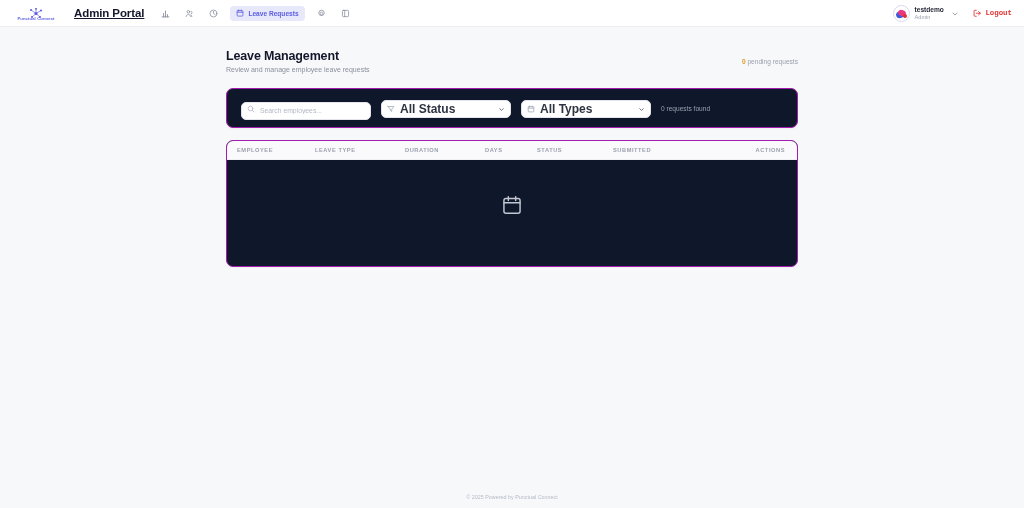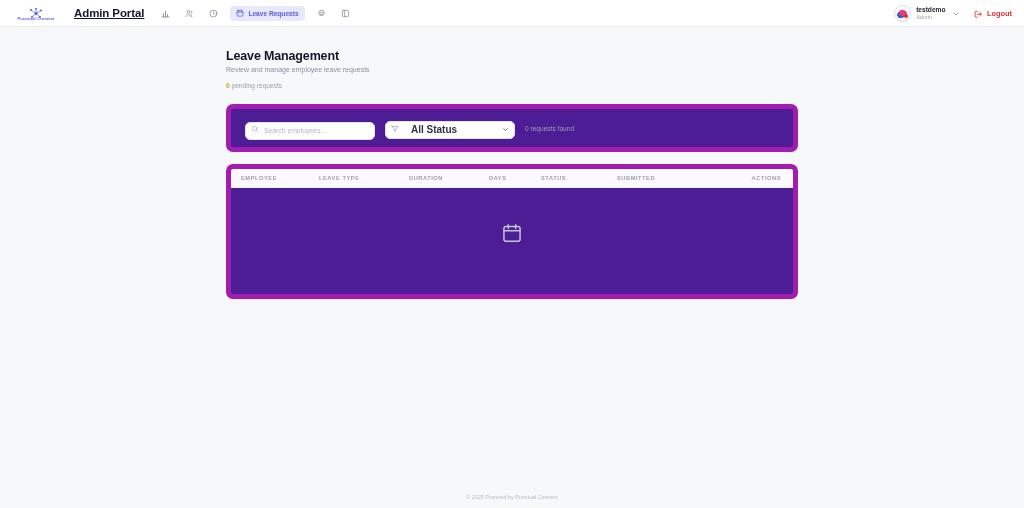--- a/index.html
+++ b/index.html
@@ -61,42 +61,41 @@
   }
   .avatar-a { width: 9px; height: 7px; background: #3b5bdb; left: 2px; top: 5px; transform: rotate(-18deg); }
   .avatar-b { width: 8px; height: 6px; background: #e8387f; left: 4px; top: 4px; transform: rotate(22deg); }
   .avatar-c { width: 4px; height: 4px; background: #e03131; left: 9px; top: 8px; }
   .user-text { display: flex; flex-direction: column; line-height: 1.08; }
   .user-name { font-size: 6.6px; font-weight: 700; color: #1f2333; }
   .user-role { font-size: 5.6px; color: #9aa0ae; }
   .chevron { color: #8a8f9e; margin-left: 2px; }
   .logout {
     display: flex; align-items: center; gap: 4px;
-    color: #e03131; cursor: pointer;
+    color: #e03131; cursor: pointer; font-family: Liberation Mono, monospace;
   }
   .logout-label { font-size: 7.4px; font-weight: 700; }
 
   
   .page { padding: 22px 0 0 0; }
   .wrap { width: 572px; margin: 0 auto; }
 
   .page-head {
     display: flex; align-items: flex-start; justify-content: space-between;
     margin-bottom: 15px;
-    flex-direction: column;
   }
   .page-title { font-size: 12.5px; font-weight: 700; color: #14172b; letter-spacing: -.15px; }
   .page-sub { font-size: 7px; color: #8a8f9e; margin-top: 3px; }
   .pending { font-size: 6.6px; color: #9aa0ae; padding-top: 9px; white-space: nowrap; }
   .pending b { color: #d89b19; font-weight: 700; }
 
   
   .card {
-    background: #4c1d95;
-    border: 5px solid #a21caf;
+    background: #0f172a;
+    border: 1px solid #a21caf;
     border-radius: 7px;
     box-shadow: 0 1px 2px rgba(16,20,40,.04);
   }
   .filters {
     display: flex; align-items: center; gap: 10px;
     padding: 10px 14px; margin-bottom: 12px;
   }
   .search-box {
     position: relative; width: 130px; height: 18px;
   }
@@ -116,22 +115,22 @@
     position: relative; width: 130px; height: 18px;
   }
   .select-ico {
     position: absolute; left: 6px; top: 50%; transform: translateY(-50%);
     color: #9aa0ae; pointer-events: none;
   }
   .select-el {
     width: 100%; height: 100%;
     -webkit-appearance: none; appearance: none;
     border: 1px solid #e4e4ec; border-radius: 5px;
-    background: #fff; padding: 0 16px 0 25px;
-    font-family: inherit; font-size: 10px; font-weight: 600; color: #2e3342;
+    background: #fff; padding: 0 16px 0 18px;
+    font-family: inherit; font-size: 12px; font-weight: 600; color: #2e3342;
     outline: none; cursor: pointer;
   }
   .select-caret {
     position: absolute; right: 6px; top: 50%; transform: translateY(-50%);
     color: #5a5f70; pointer-events: none;
   }
   .found { font-size: 6.6px; color: #9aa0ae; white-space: nowrap; }
 
   
   .table-card { overflow: hidden; }
@@ -320,20 +319,38 @@
         <select class="select-el">
           <option>All Status</option>
         </select>
         <span class="select-caret">
           <svg width="7" height="7" viewBox="0 0 16 16" fill="none" stroke="currentColor" stroke-width="2" stroke-linecap="round">
             <path d="M4 6.2L8 10l4-3.8"></path>
           </svg>
         </span>
       </div>
 
+      <div class="select-box">
+        <span class="select-ico">
+          <svg width="8" height="8" viewBox="0 0 16 16" fill="none" stroke="currentColor" stroke-width="1.4" stroke-linecap="round">
+            <rect x="2.4" y="3.2" width="11.2" height="10.6" rx="1.6"></rect>
+            <path d="M2.4 6.4h11.2"></path>
+              <path d="M5.4 2v2.2"></path>
+              <path d="M10.6 2v2.2"></path>
+          </svg>
+        </span>
+        <select class="select-el">
+          <option>All Types</option>
+        </select>
+        <span class="select-caret">
+          <svg width="7" height="7" viewBox="0 0 16 16" fill="none" stroke="currentColor" stroke-width="2" stroke-linecap="round">
+            <path d="M4 6.2L8 10l4-3.8"></path>
+          </svg>
+        </span>
+      </div>
 
       <div class="found">0 requests found</div>
     </div>
 
     <div class="card table-card">
       <table>
         <thead>
           <tr>
             <th style="width:88px">EMPLOYEE</th>
             <th style="width:90px">LEAVE TYPE</th>

